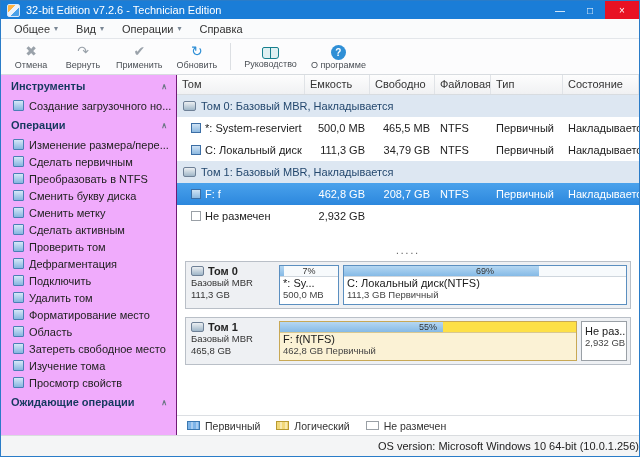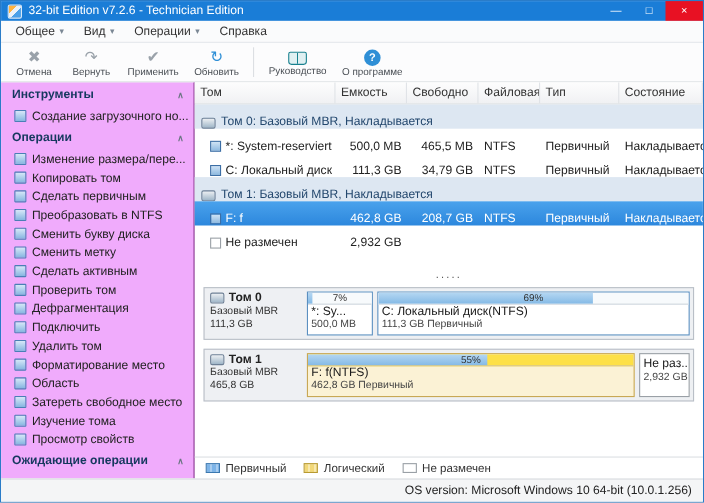--- a/index.html
+++ b/index.html
@@ -39,21 +39,21 @@
   .chev{font-size:8px;color:#6b7684}
   .chev::before{content:"∧"}
   .s-item{height:17px;display:flex;align-items:center;gap:5px;padding-left:12px;color:#222;white-space:nowrap;overflow:hidden}
   .s-ic{width:11px;height:11px;flex:0 0 auto;border:1px solid #4a7fb5;border-radius:1px;background:linear-gradient(180deg,#d6e8f8,#86b5e0)}
 
   
   .main{flex:1;display:flex;flex-direction:column;min-width:0;background:#fff}
   .thead{height:20px;display:flex;background:linear-gradient(180deg,#fdfdfd,#f0f1f3);border-bottom:1px solid #d8dce0;flex:0 0 auto}
   .th{padding:3px 5px;border-right:1px solid #e0e3e7;color:#333;white-space:nowrap;overflow:hidden}
   .c-vol{width:128px}.c-cap{width:65px}.c-free{width:65px}.c-fs{width:56px}.c-type{width:72px}.c-st{flex:1}
-  .trow{height:22px;display:flex;align-items:flex-end;white-space:nowrap}
+  .trow{height:22px;display:flex;align-items:center;white-space:nowrap}
   .trow.group{background:#dde7f2;color:#24486e;padding-left:6px;gap:5px}
   .cell{padding:0 5px;overflow:hidden}
   .cell.vol{display:flex;align-items:center;gap:4px;padding-left:14px}
   .num{text-align:right}
   .part-ic{width:10px;height:10px;flex:0 0 auto;border:1px solid #3c6ea5;background:linear-gradient(180deg,#cfe3f5,#8db9e0)}
   .part-ic.unalloc{border-color:#9aa0a6;background:#fff}
   .trow.selected{background:linear-gradient(180deg,#4aa2ec,#2c87dd);color:#fff}
   .disk-ic{width:13px;height:10px;flex:0 0 auto;border:1px solid #6e8096;border-radius:2px;background:linear-gradient(180deg,#eceff2,#9fb6c8)}
 
   .tspacer{height:20px}
@@ -77,21 +77,21 @@
   .seg.fixed60{width:60px;flex:0 0 auto}
   .seg.grow{flex:1}
   .legend{height:20px;margin-top:auto;border-top:1px solid #dcdfe3;display:flex;align-items:center;gap:16px;padding-left:10px;flex:0 0 auto}
   .lg{display:flex;align-items:center;gap:5px;font-size:10.5px;color:#333}
   .sw{width:13px;height:9px;border:1px solid #888}
   .sw.primary{background:repeating-linear-gradient(90deg,#7db4e8 0 3px,#a9cdf0 3px 5px);border-color:#3b78b0}
   .sw.logical{background:repeating-linear-gradient(90deg,#f2d878 0 3px,#f8e9ae 3px 5px);border-color:#b89a30}
   .sw.unalloc{background:#fff;border-color:#9aa0a6}
 
   
-  .statusbar{height:21px;background:#f4f5f6;border-top:1px solid #d9dcdf;display:flex;align-items:center;justify-content:flex-end;padding-right:10px;flex:0 0 auto;color:#222}
+  .statusbar{height:21px;background:#f4f5f6;border-top:1px solid #d9dcdf;display:flex;align-items:center;justify-content:flex-end;flex:0 0 auto;color:#222}
 </style>
 </head>
 <body>
 
 <div class="app">
 
   <div class="titlebar">
     <span class="win-ic"></span>
     <span class="title-text">32-bit Edition v7.2.6 - Technician Edition</span>
     <span class="win-btn">—</span>
@@ -160,24 +160,20 @@
       <div class="sec-head">
         <span>Операции</span>
         <span class="chev"></span>
       </div>
       <div class="s-item">
           <span class="s-ic"></span>
           <span>Изменение размера/пере...</span>
         </div>
       <div class="s-item">
           <span class="s-ic"></span>
-          <span>Копировать том</span>
-        </div>
-      <div class="s-item">
-          <span class="s-ic"></span>
           <span>Сделать первичным</span>
         </div>
       <div class="s-item">
           <span class="s-ic"></span>
           <span>Преобразовать в NTFS</span>
         </div>
       <div class="s-item">
           <span class="s-ic"></span>
           <span>Сменить букву диска</span>
         </div>

